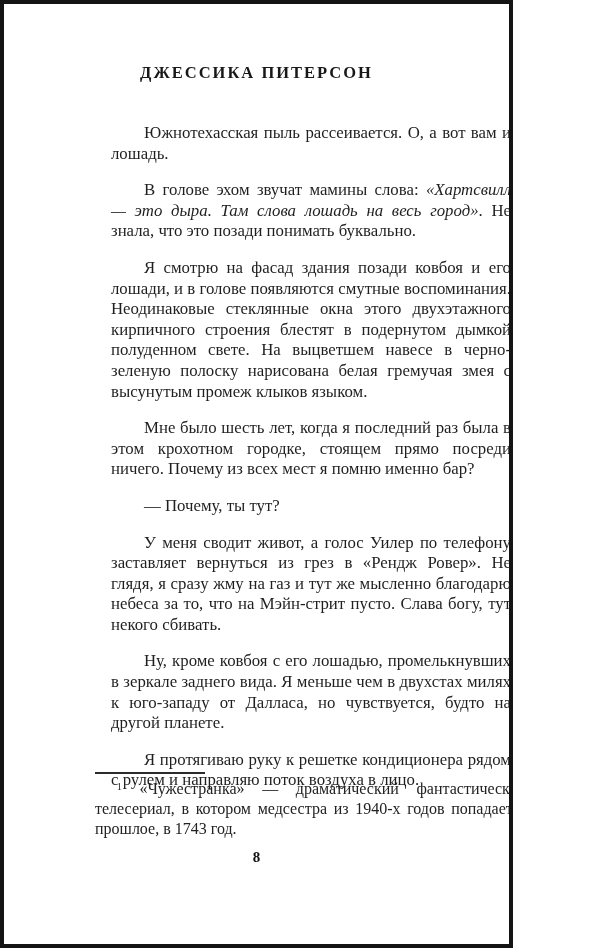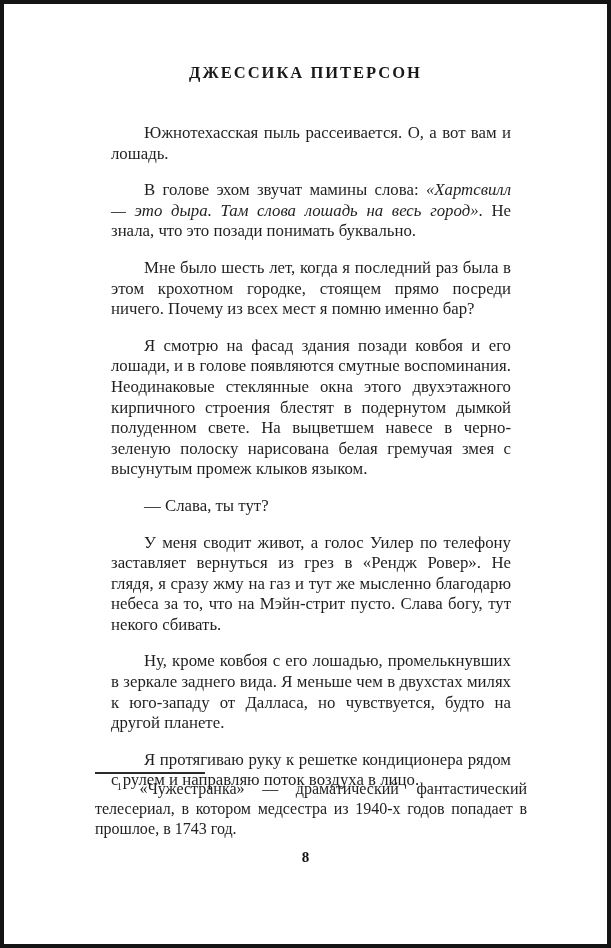--- a/index.html
+++ b/index.html
@@ -2,21 +2,21 @@
 <html lang="ru"><head>
 <meta charset="utf-8">
 <style>
   html, body {
     margin: 0;
     padding: 0;
     background: #ffffff;
   }
   .frame {
     position: relative;
-    width: 611px;
+    width: 513px;
     height: 948px;
     box-sizing: border-box;
     border: 4px solid #141414;
     background: #ffffff;
     overflow: hidden;
     font-family: "Liberation Serif", "DejaVu Serif", serif;
     color: #1f1f1f;
   }
   .running-header {
     position: absolute;
@@ -89,23 +89,23 @@
 </head>
 <body>
 
 <div class="frame">
 
   <div class="running-header">ДЖЕССИКА ПИТЕРСОН</div>
 
   <div class="body-text">
     <p><span>Южнотехасская пыль рассеивается. О, а вот вам и лошадь.</span></p>
     <p><span>В голове эхом звучат мамины слова: </span><i>«Хартсвилл — это дыра. Там слова лошадь на весь город»</i><span>. Не знала, что это позади понимать буквально.</span></p>
+    <p><span>Я смотрю на фасад здания позади ковбоя и его лошади, и в голове появляются смутные воспоминания. Неодинаковые стеклянные окна этого двухэтажного кирпичного строения блестят в подернутом дымкой полуденном свете. На выцветшем навесе в черно-зеленую полоску нарисована белая гремучая змея с высунутым промеж клыков языком.</span></p>
     <p><span>Мне было шесть лет, когда я последний раз была в этом крохотном городке, стоящем прямо посреди ничего. Почему из всех мест я помню именно бар?</span></p>
-    <p><span>Я смотрю на фасад здания позади ковбоя и его лошади, и в голове появляются смутные воспоминания. Неодинаковые стеклянные окна этого двухэтажного кирпичного строения блестят в подернутом дымкой полуденном свете. На выцветшем навесе в черно-зеленую полоску нарисована белая гремучая змея с высунутым промеж клыков языком.</span></p>
-    <p><span>— Слава, ты тут?</span></p>
+    <p><span>— Почему, ты тут?</span></p>
     <p><span>У меня сводит живот, а голос Уилер по телефону заставляет вернуться из грез в «Рендж Ровер». Не глядя, я сразу жму на газ и тут же мысленно благодарю небеса за то, что на Мэйн-стрит пусто. Слава богу, тут некого сбивать.</span></p>
     <p><span>Ну, кроме ковбоя с его лошадью, промелькнувших в зеркале заднего вида. Я меньше чем в двухстах милях к юго-западу от Далласа, но чувствуется, будто на другой планете.</span></p>
     <p><span>Я протягиваю руку к решетке кондиционера рядом с рулем и направляю поток воздуха в лицо.</span></p>
   </div>
 
   <div class="footnote-sep"></div>
 
   <div class="footnote"><sup>1</sup><span> «Чужестранка» — драматический фантастический телесериал, в котором медсестра из 1940-х годов попадает в прошлое, в 1743 год.</span></div>
 
   <div class="page-number">8</div>

